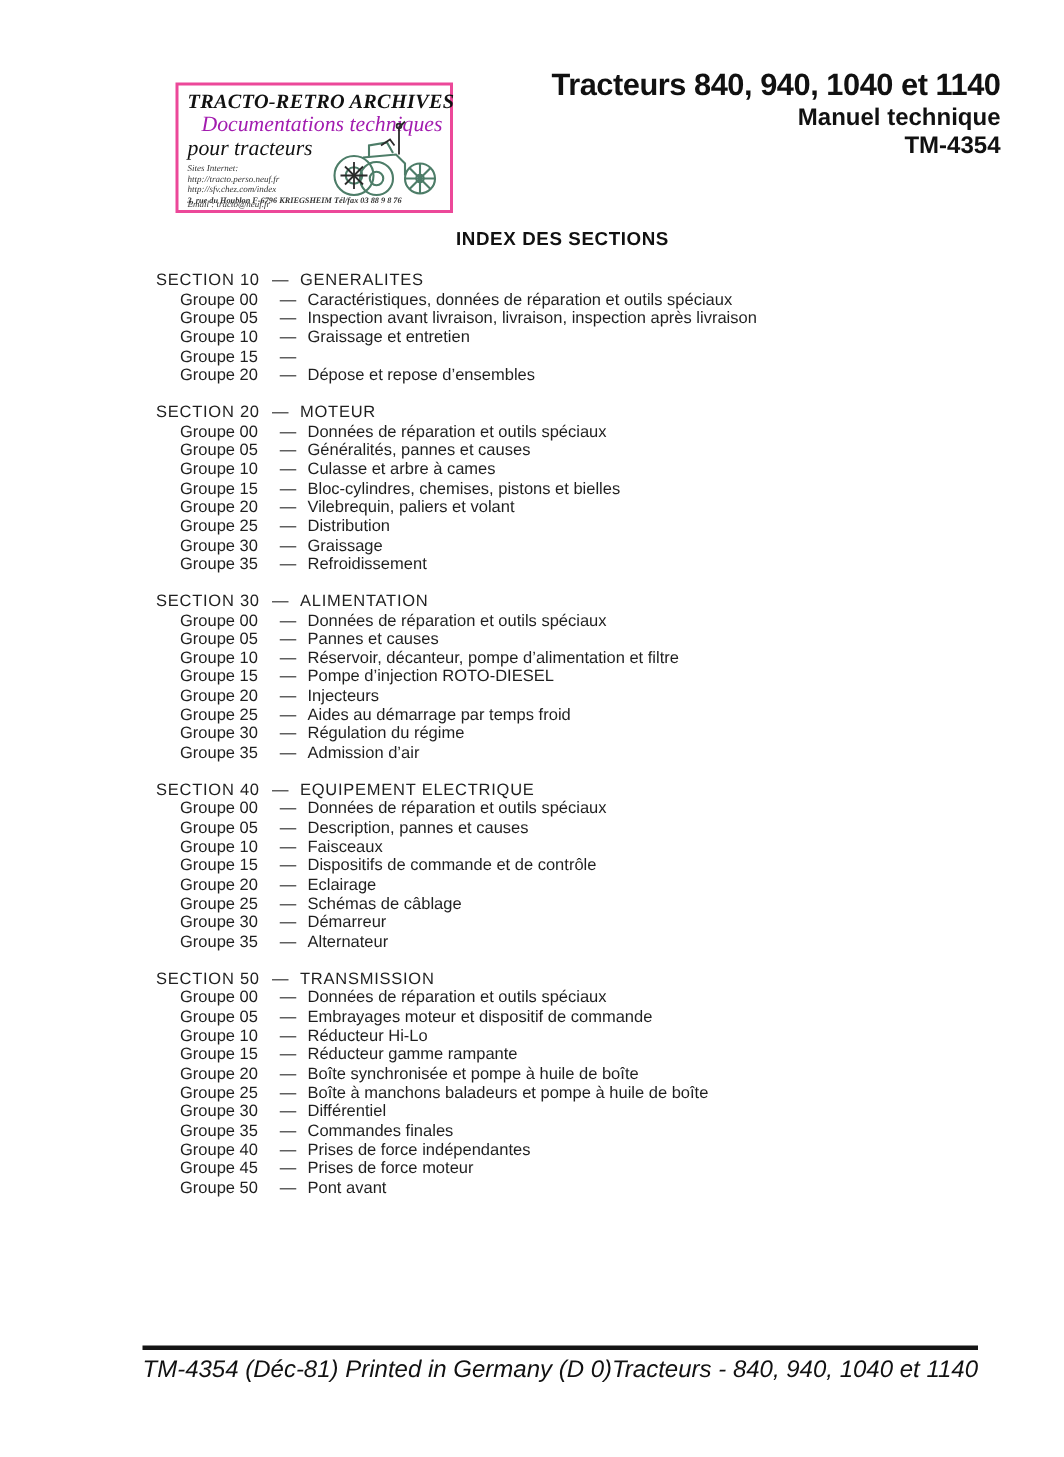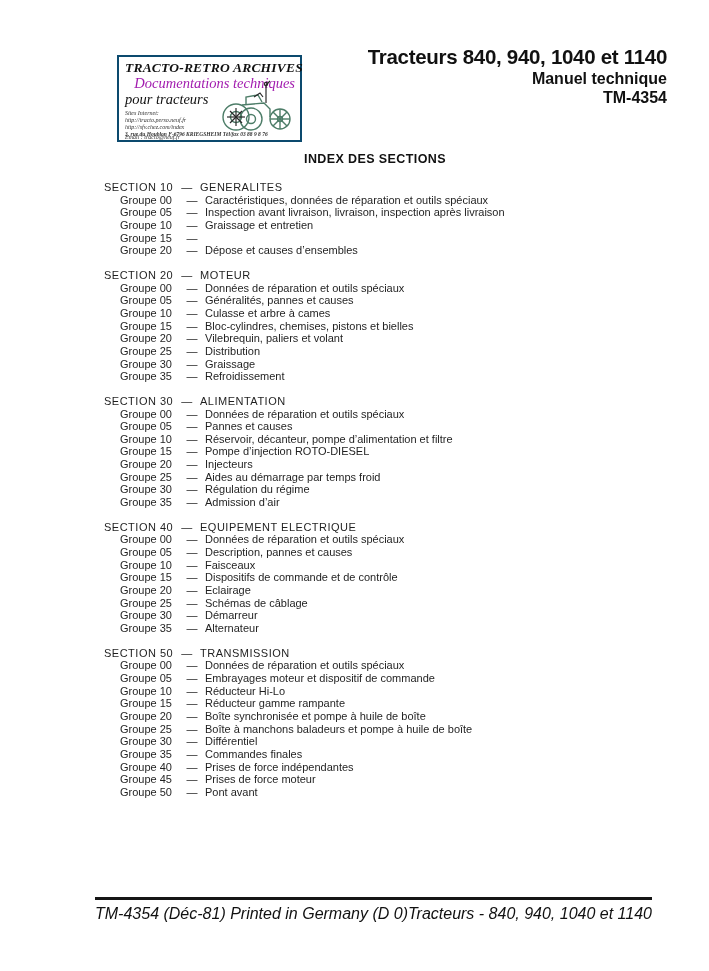--- a/index.html
+++ b/index.html
@@ -9,21 +9,21 @@
     font-family:"Liberation Sans", sans-serif;
     color:#1c1c1c;
     position:relative;
     overflow:hidden;
   }
 
   
   .logo-box {
     position:absolute; left:117px; top:55px;
     width:185px; height:87px;
-    border:2px solid #0c4a6e;
+    border:2px solid #ec4899;
     box-sizing:border-box;
     padding:3px 5px 2px 6px;
     font-family:"Liberation Serif", serif;
     background:#fff;
   }
   .logo-line1 {
     font-style:italic; font-weight:bold;
     font-size:13.5px; line-height:15px;
     letter-spacing:0.2px; color:#111;
     white-space:nowrap;
@@ -135,21 +135,21 @@
 
 <div class="index-title">INDEX DES SECTIONS</div>
 
 <div class="sections" id="sections">
     <div class="section-block">
       <div class="line head"><span class="sec-id">SECTION 10</span><span class="dash">—</span><span class="lbl">GENERALITES</span></div>
       <div class="line group"><span class="grp-id">Groupe 00</span><span class="dash">—</span><span class="lbl">Caractéristiques, données de réparation et outils spéciaux</span></div>
       <div class="line group"><span class="grp-id">Groupe 05</span><span class="dash">—</span><span class="lbl">Inspection avant livraison, livraison, inspection après livraison</span></div>
       <div class="line group"><span class="grp-id">Groupe 10</span><span class="dash">—</span><span class="lbl">Graissage et entretien</span></div>
       <div class="line group"><span class="grp-id">Groupe 15</span><span class="dash">—</span></div>
-      <div class="line group"><span class="grp-id">Groupe 20</span><span class="dash">—</span><span class="lbl">Dépose et causes d’ensembles</span></div>
+      <div class="line group"><span class="grp-id">Groupe 20</span><span class="dash">—</span><span class="lbl">Dépose et repose d’ensembles</span></div>
     </div>
     <div class="section-block">
       <div class="line head"><span class="sec-id">SECTION 20</span><span class="dash">—</span><span class="lbl">MOTEUR</span></div>
       <div class="line group"><span class="grp-id">Groupe 00</span><span class="dash">—</span><span class="lbl">Données de réparation et outils spéciaux</span></div>
       <div class="line group"><span class="grp-id">Groupe 05</span><span class="dash">—</span><span class="lbl">Généralités, pannes et causes</span></div>
       <div class="line group"><span class="grp-id">Groupe 10</span><span class="dash">—</span><span class="lbl">Culasse et arbre à cames</span></div>
       <div class="line group"><span class="grp-id">Groupe 15</span><span class="dash">—</span><span class="lbl">Bloc-cylindres, chemises, pistons et bielles</span></div>
       <div class="line group"><span class="grp-id">Groupe 20</span><span class="dash">—</span><span class="lbl">Vilebrequin, paliers et volant</span></div>
       <div class="line group"><span class="grp-id">Groupe 25</span><span class="dash">—</span><span class="lbl">Distribution</span></div>
       <div class="line group"><span class="grp-id">Groupe 30</span><span class="dash">—</span><span class="lbl">Graissage</span></div>

